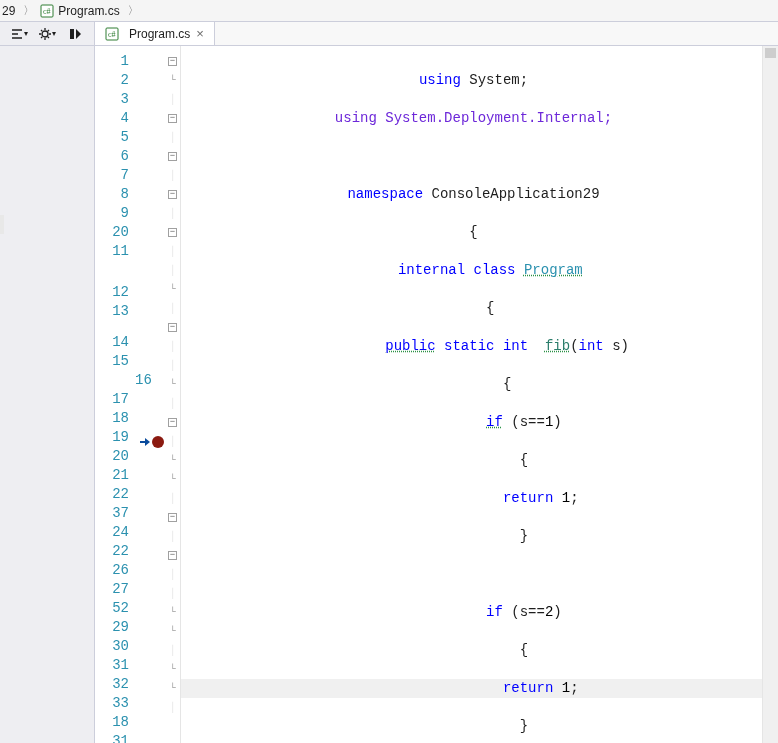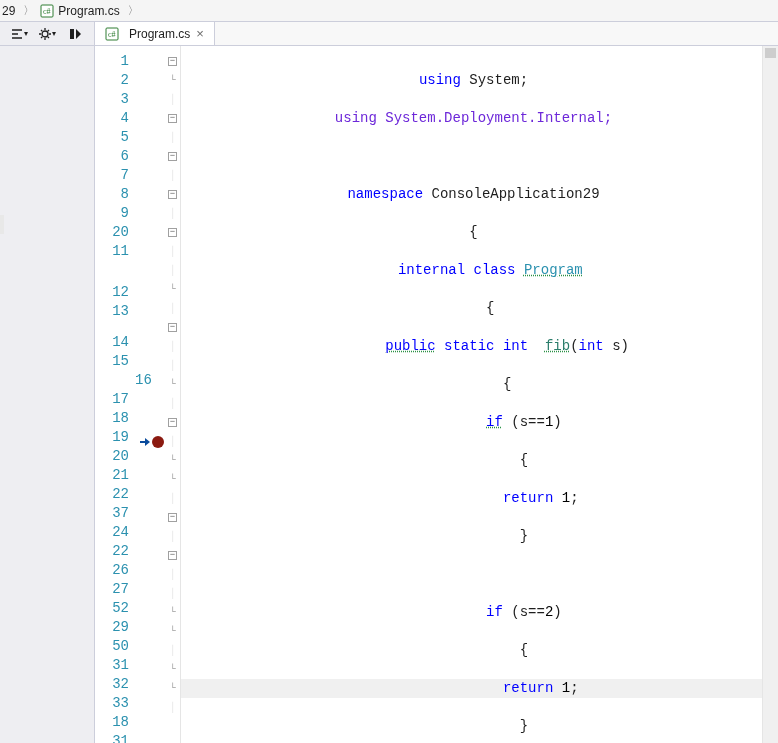--- a/index.html
+++ b/index.html
@@ -237,21 +237,21 @@
         <div style="height: 19px;">20</div>
         <div style="height: 19px;">21</div>
         <div style="height: 19px;">22</div>
         <div style="height: 19px;">37</div>
         <div style="height: 19px;">24</div>
         <div style="height: 19px;">22</div>
         <div style="height: 19px;">26</div>
         <div style="height: 19px;">27</div>
         <div style="height: 19px;">52</div>
         <div style="height: 19px;">29</div>
-        <div style="height: 19px;">50</div>
+        <div style="height: 19px;">30</div>
         <div style="height: 19px;">31</div>
         <div style="height: 19px;">32</div>
         <div style="height: 19px;">33</div>
         <div style="height: 19px;">18</div>
         <div style="height: 19px;">31</div>
       </div>
 
     <div class="gutter-marks" id="mk-gutter">
         <div class="slot"></div>
         <div class="slot"></div>

